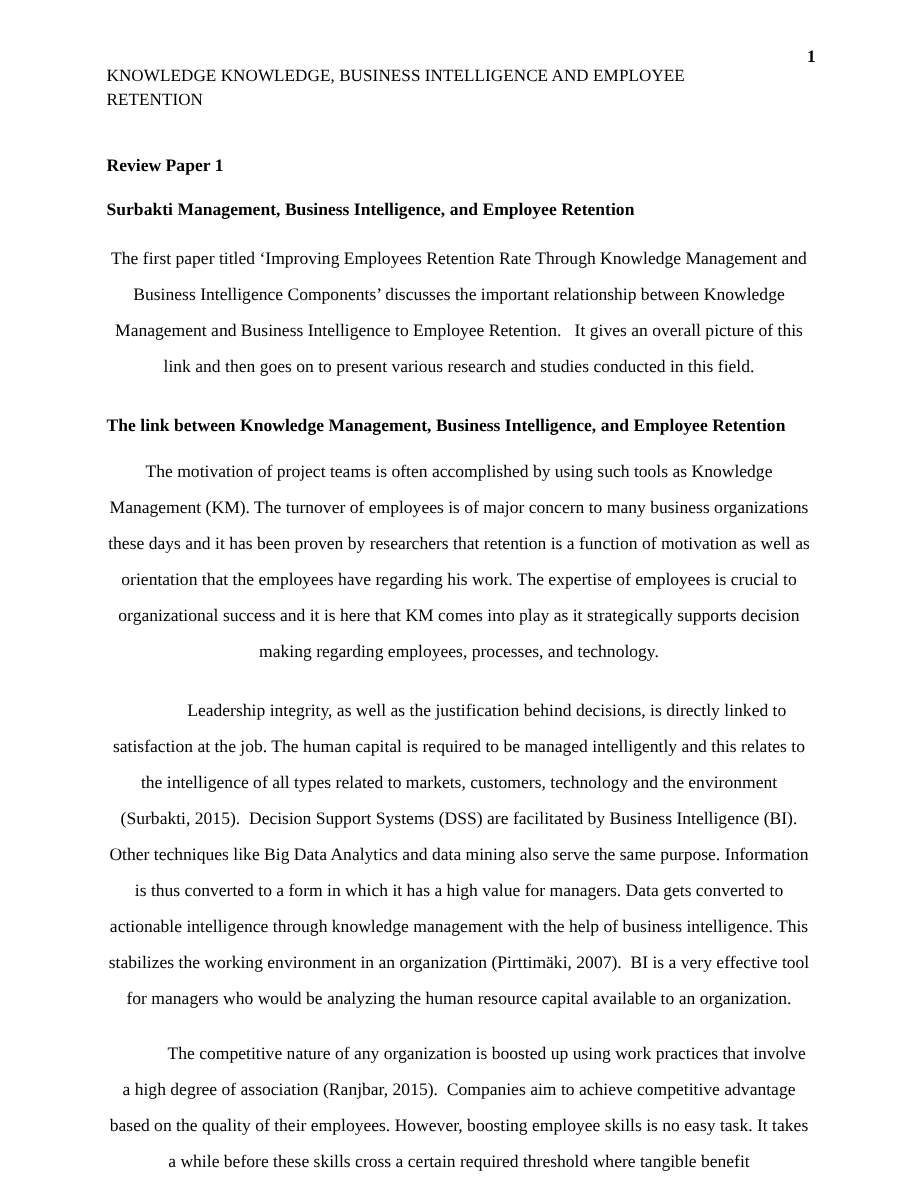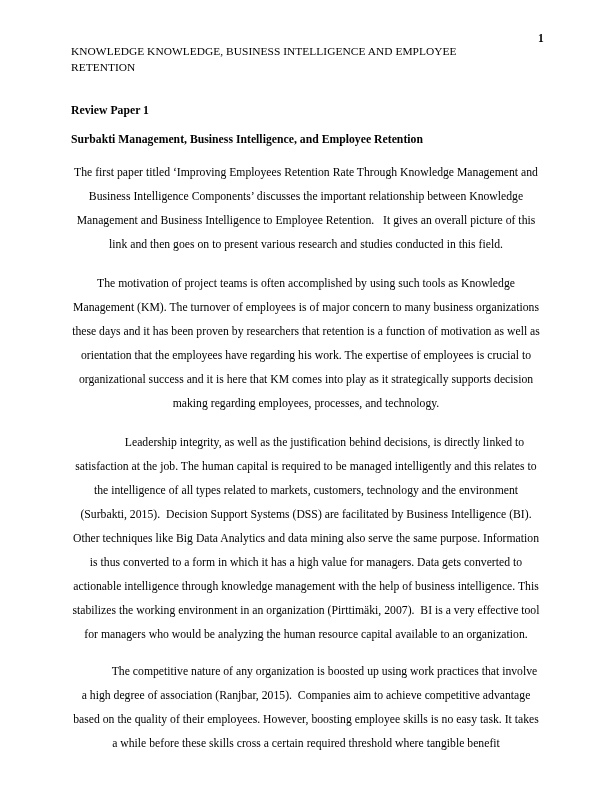--- a/index.html
+++ b/index.html
@@ -91,20 +91,21 @@
   <div class="content">
 
     <div class="heading h-review">Review Paper 1</div>
 
     <div class="heading h-title">Surbakti Management, Business Intelligence, and Employee Retention</div>
 
     <p class="body-text">The first paper titled ‘Improving Employees Retention Rate Through Knowledge Management and Business Intelligence Components’ discusses the important relationship between Knowledge Management and Business Intelligence to Employee Retention.   It gives an overall picture of this link and then goes on to present various research and studies conducted in this field.</p>
 
     <div class="spacer-md"></div>
 
+    <div class="heading h-link">The link between Knowledge Management, Business Intelligence, and Employee Retention</div>
 
     <p class="body-text">The motivation of project teams is often accomplished by using such tools as Knowledge Management (KM). The turnover of employees is of major concern to many business organizations these days and it has been proven by researchers that retention is a function of motivation as well as orientation that the employees have regarding his work. The expertise of employees is crucial to organizational success and it is here that KM comes into play as it strategically supports decision making regarding employees, processes, and technology.</p>
 
     <div class="spacer-md"></div>
 
     <p class="body-text indent">Leadership integrity, as well as the justification behind decisions, is directly linked to satisfaction at the job. The human capital is required to be managed intelligently and this relates to the intelligence of all types related to markets, customers, technology and the environment (Surbakti, 2015).  Decision Support Systems (DSS) are facilitated by Business Intelligence (BI). Other techniques like Big Data Analytics and data mining also serve the same purpose. Information is thus converted to a form in which it has a high value for managers. Data gets converted to actionable intelligence through knowledge management with the help of business intelligence. This stabilizes the working environment in an organization (Pirttimäki, 2007).  BI is a very effective tool for managers who would be analyzing the human resource capital available to an organization.</p>
 
     <div class="spacer-sm"></div>
 
     <p class="body-text indent">The competitive nature of any organization is boosted up using work practices that involve a high degree of association (Ranjbar, 2015).  Companies aim to achieve competitive advantage based on the quality of their employees. However, boosting employee skills is no easy task. It takes a while before these skills cross a certain required threshold where tangible benefit</p>

